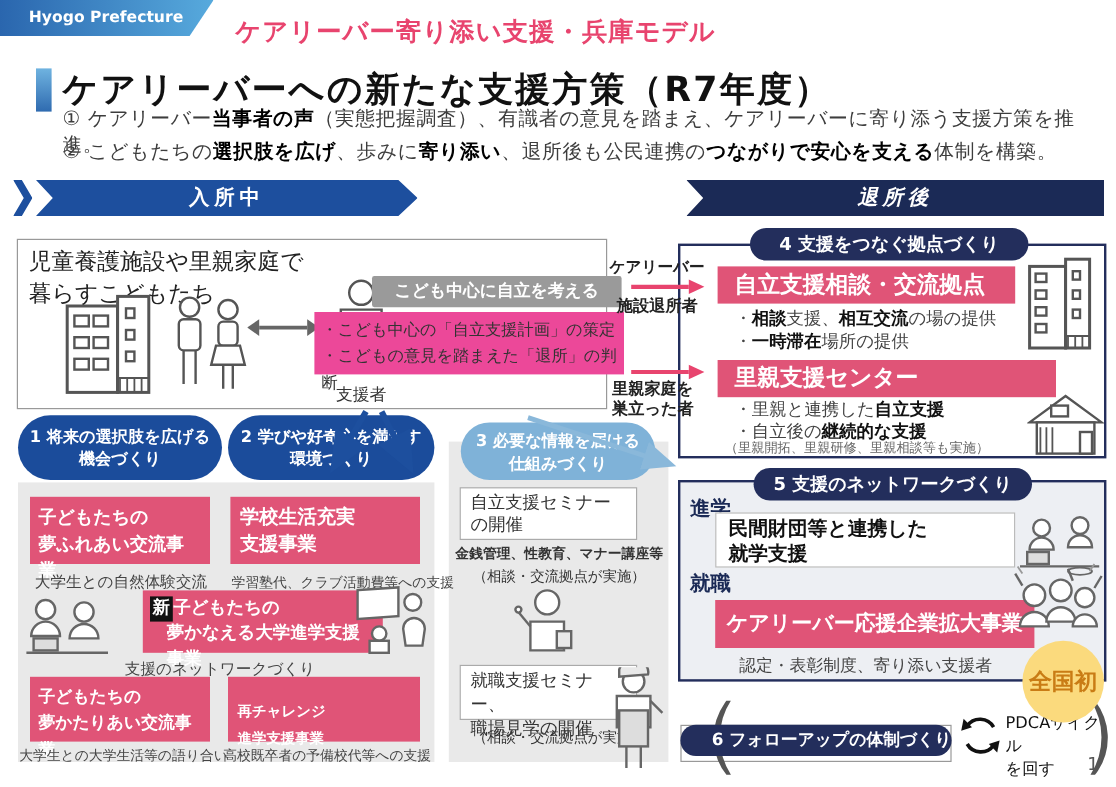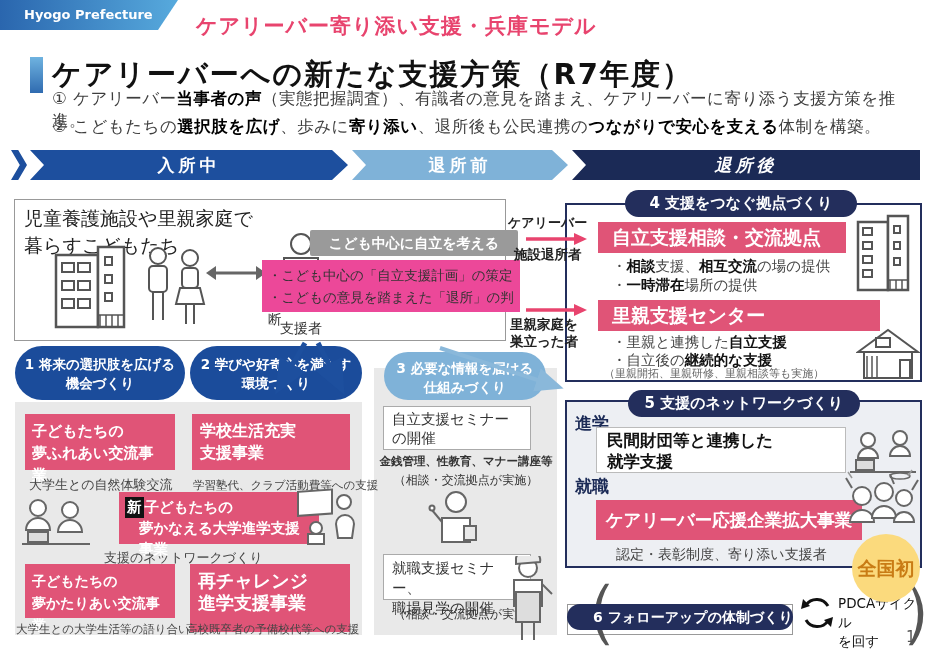--- a/index.html
+++ b/index.html
@@ -64,21 +64,20 @@
 
   <div class="abs badge">Hyogo Prefecture</div>
   <div class="abs tagline">ケアリーバー寄り添い支援・兵庫モデル</div>
   <div class="abs accent"></div>
   <div class="abs title">ケアリーバーへの新たな支援方策（R7年度）</div>
   <p class="abs intro" style="left:52px;top:88px;width:872px;margin:0;"><span>① ケアリーバー</span><span class="b">当事者の声</span><span>（実態把握調査）、有識者の意見を踏まえ、ケアリーバーに寄り添う支援方策を推進。</span></p>
   <p class="abs intro" style="left:52px;top:116px;width:872px;margin:0;"><span>② こどもたちの</span><span class="b">選択肢を広げ</span><span>、歩みに</span><span class="b">寄り添い</span><span>、退所後も公民連携の</span><span class="b">つながりで安心を支える</span><span>体制を構築。</span></p>
 
   <div class="abs frag"></div>
   <div class="abs chev" style="left:30px;top:150px;width:318px;background:#1d4f9e;">入所中</div>
-  <div class="abs chev" style="left:352px;top:150px;width:216px;background:#7fb2d8;">退所前</div>
   <div class="abs chev chev-flat" style="left:572px;top:150px;width:348px;background:#1b2a56;">退所後</div>
 
   <div class="abs resbox"></div>
   <div class="abs restitle serif pre">児童養護施設や里親家庭で
 暮らすこどもたち</div>
 
   <svg class="abs" style="left:52px;top:245px;" width="86" height="88" viewBox="0 0 86 88">
     <rect x="4" y="10" width="42" height="72" fill="#fff" stroke="#555" stroke-width="2.5"></rect>
     <rect x="46" y="2" width="26" height="80" fill="#fff" stroke="#555" stroke-width="2.5"></rect>
     <g fill="none" stroke="#555" stroke-width="2">
@@ -190,21 +189,21 @@
       <circle cx="48" cy="14" r="7"></circle>
         <path d="M40,36 a9,9 0 0 1 18,0 l-2,14 h-14 z"></path>
       <circle cx="20" cy="40" r="6"></circle>
         <rect x="12" y="46" width="16" height="10"></rect>
     </g>
   </svg>
 
   <div class="abs pcard pre" style="left:25px;top:564px;width:150px;height:54px;font-size:14px;padding:6px 7px;">子どもたちの
 夢かたりあい交流事業</div>
   <div class="abs cap serif" style="left:16px;top:622px;font-size:11.5px;">大学生との大学生活等の語り合い</div>
-  <div class="abs pcard pre" style="left:190px;top:564px;width:160px;height:68px;font-size:18px;padding:6px 8px;">再チャレンジ
+  <div class="abs pcard pre" style="left:190px;top:564px;width:160px;height:54px;font-size:12px;padding:18px 8px;">再チャレンジ
 進学支援事業</div>
   <div class="abs cap serif" style="left:186px;top:622px;font-size:11.5px;">高校既卒者の予備校代等への支援</div>
 
   <div class="abs wbox pre" style="left:383px;top:406px;width:148px;height:44px;font-size:14.5px;line-height:19px;padding:3px 8px;">自立支援セミナー
 の開催</div>
   <div class="abs serif" style="left:376px;top:454px;width:180px;text-align:center;font-size:11.5px;color:#333;font-weight:700;">金銭管理、性教育、マナー講座等</div>
   <div class="abs serif" style="left:376px;top:472px;width:180px;text-align:center;font-size:12px;color:#333;">（相談・交流拠点が実施）</div>
 
   <svg class="abs" style="left:428px;top:488px;" width="56" height="62" viewBox="0 0 56 62">
     <g fill="#fff" stroke="#666" stroke-width="2">

